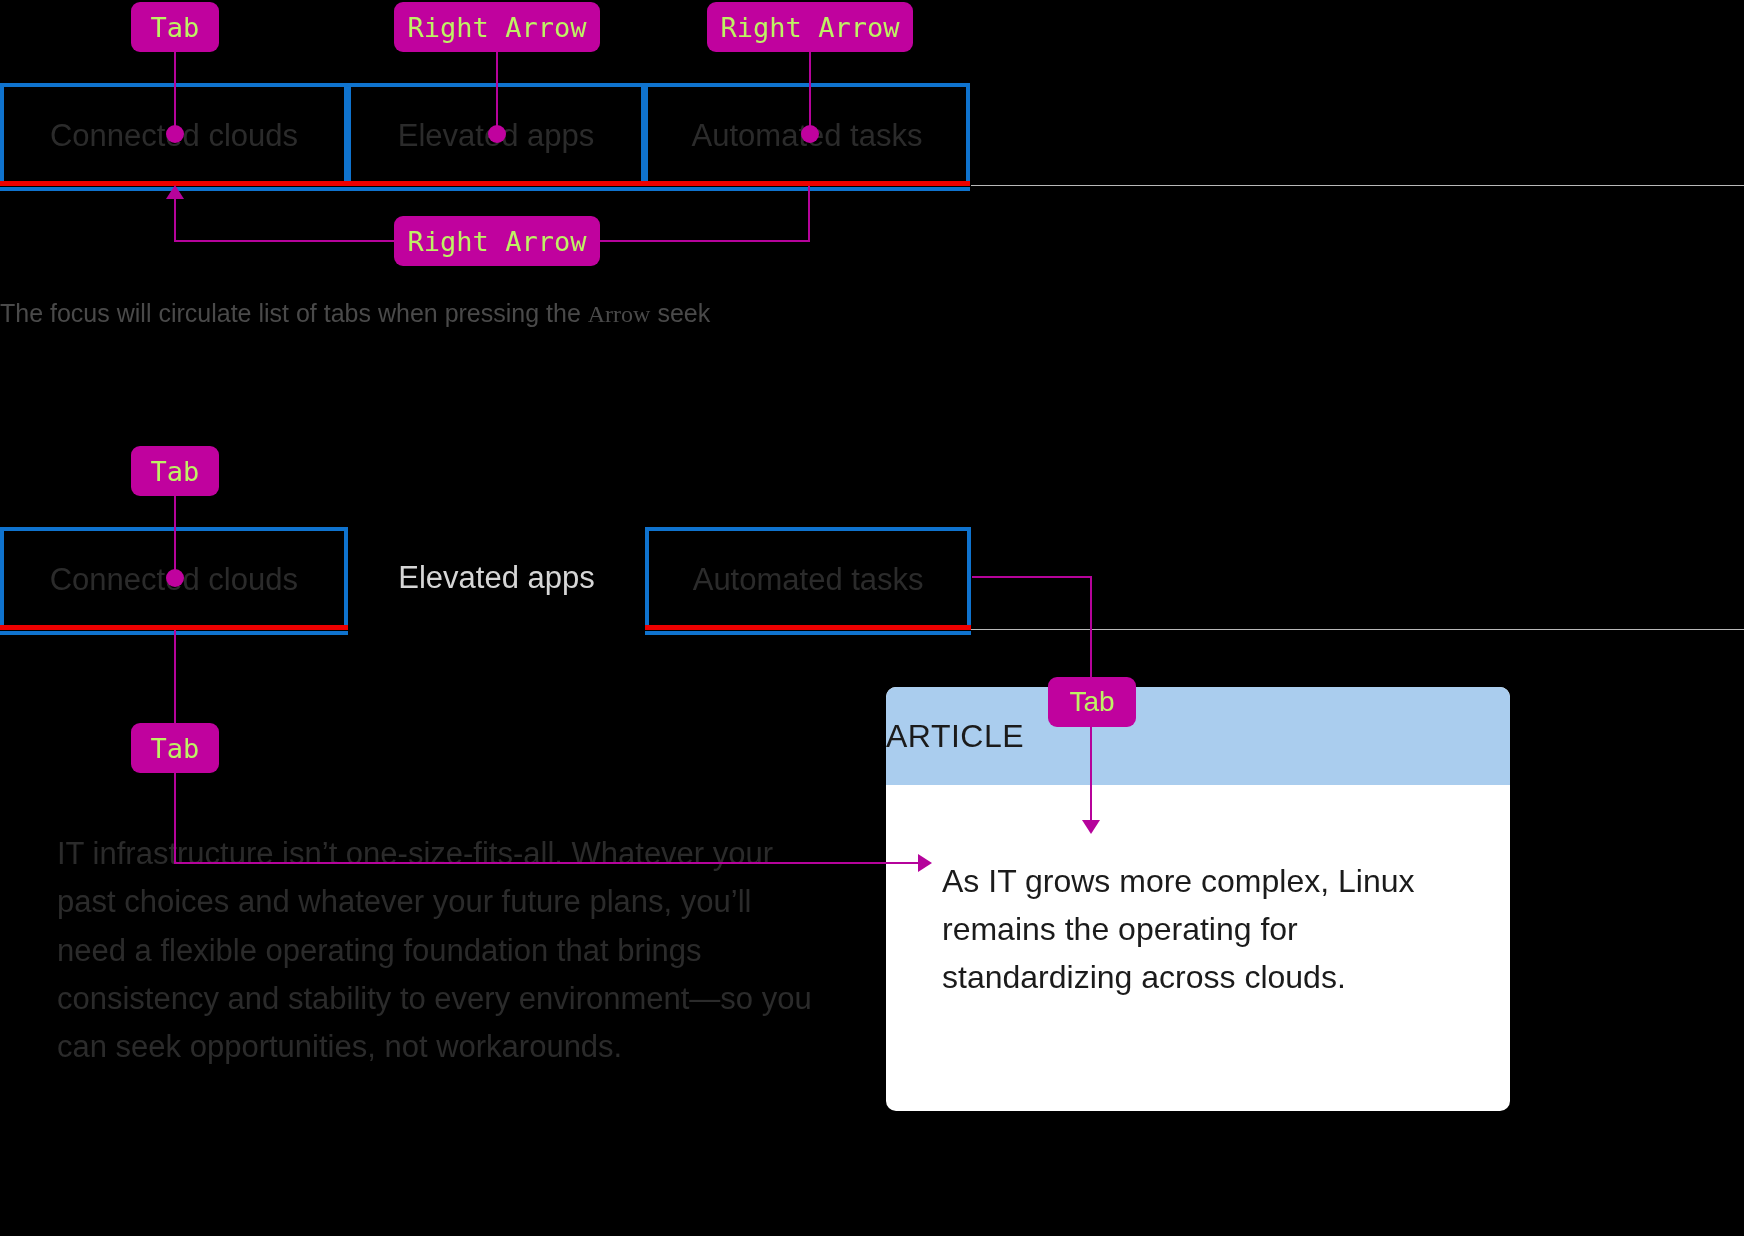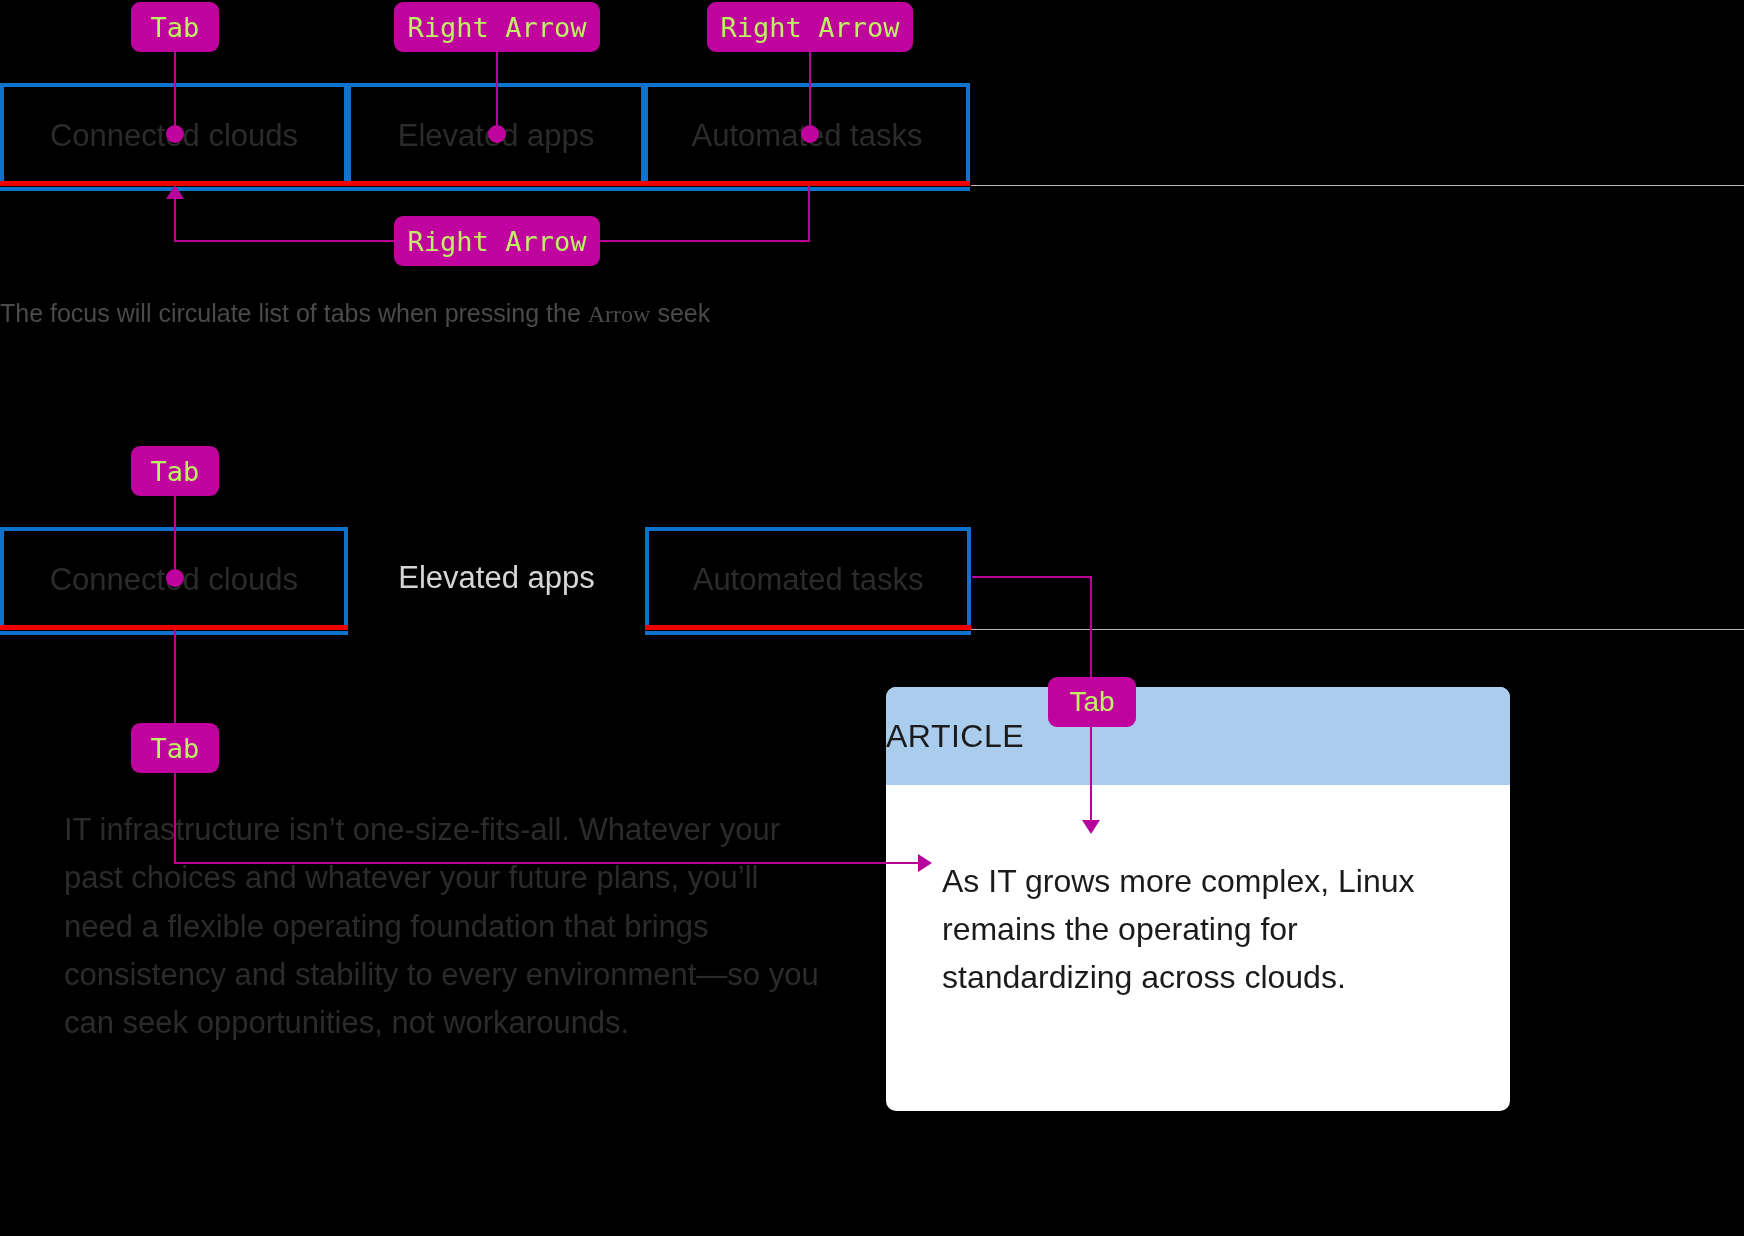--- a/index.html
+++ b/index.html
@@ -183,21 +183,21 @@
   <div class="arrow-right" style="left:918px;top:854px;"></div>
 
   <div class="conn h" style="left:972px;top:576px;width:119px;"></div>
   <div class="conn v" style="left:1090px;top:576px;height:106px;"></div>
   <div class="key-chip sans" style="left:1048px;top:677px;width:88px;height:50px;">
     <span>Tab</span>
   </div>
   <div class="conn v" style="left:1090px;top:727px;height:96px;z-index:36;"></div>
   <div class="arrow-down" style="left:1082px;top:820px;z-index:36;"></div>
 
-  <div class="bodycopy" style="left:57px;top:806px;margin-left:7px;">IT infrastructure isn’t one-size-fits-all. Whatever your past choices and whatever your future plans, you’ll need a flexible operating foundation that brings consistency and stability to every environment—so you can seek opportunities, not workarounds.</div>
+  <div class="bodycopy" style="left:57px;top:830px;">IT infrastructure isn’t one-size-fits-all. Whatever your past choices and whatever your future plans, you’ll need a flexible operating foundation that brings consistency and stability to every environment—so you can seek opportunities, not workarounds.</div>
 
   <div class="card" style="left:886px;top:687px;width:624px;height:424px;">
     <div class="card-head">
       <span class="eyebrow">ARTICLE</span>
     </div>
     <div class="card-body">
       <div class="card-text">As IT grows more complex, Linux remains the operating for standardizing across clouds.</div>
     </div>
   </div>
 

